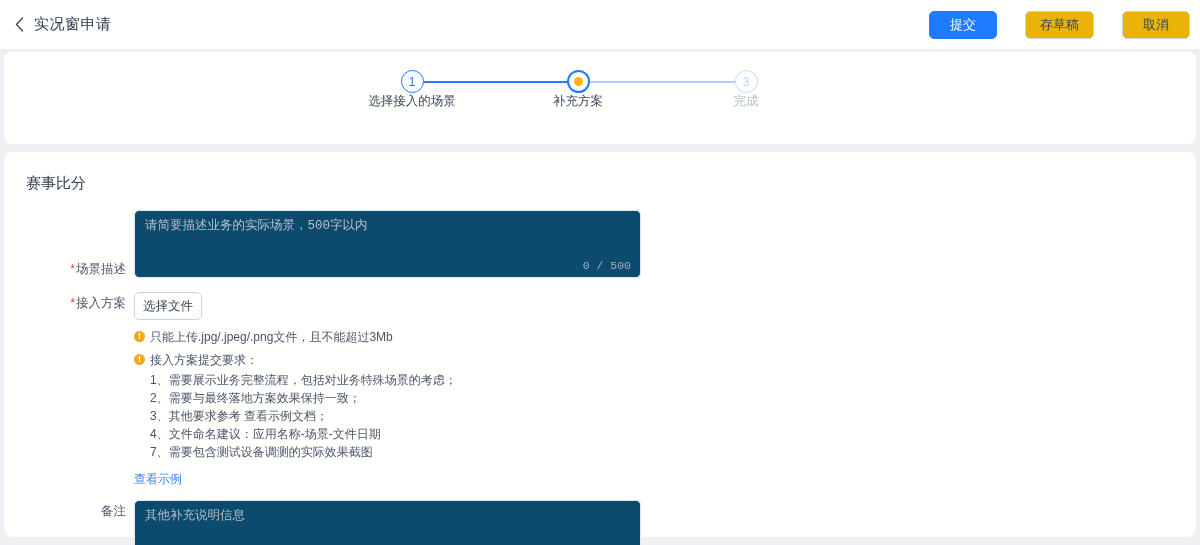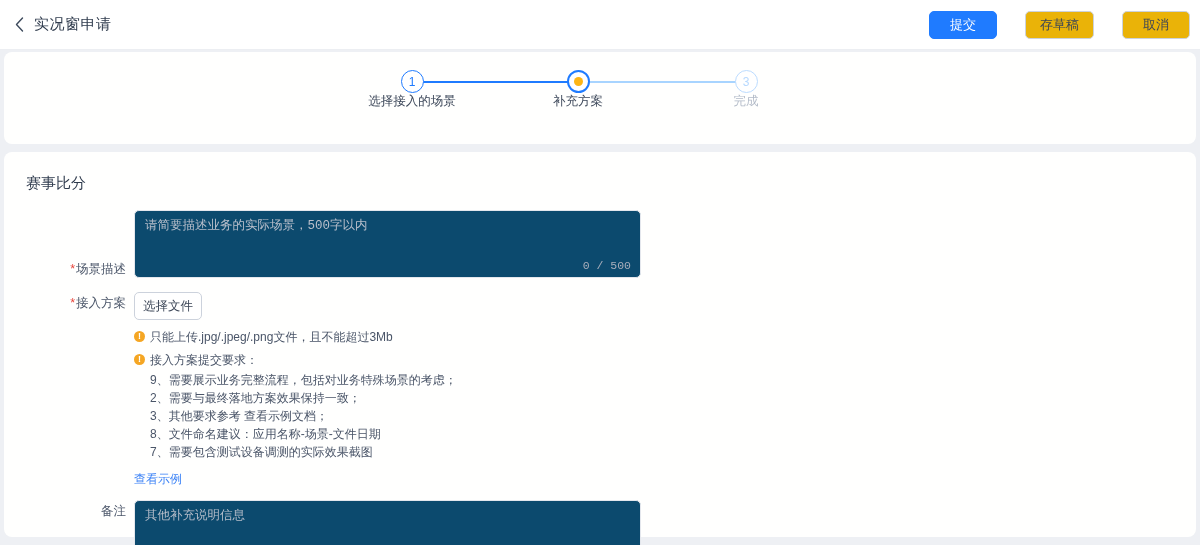--- a/index.html
+++ b/index.html
@@ -201,24 +201,24 @@
           <div class="hint-block">
             <div class="hint-line">
               <span class="info-icon">!</span>
               <span>只能上传.jpg/.jpeg/.png文件，且不能超过3Mb</span>
             </div>
             <div class="hint-line" style="margin-top:5px;">
               <span class="info-icon">!</span>
               <span>接入方案提交要求：</span>
             </div>
             <div class="hint-list">
-              <div class="hint-item">9、需要展示业务完整流程，包括对业务特殊场景的考虑；</div>
+              <div class="hint-item">1、需要展示业务完整流程，包括对业务特殊场景的考虑；</div>
               <div class="hint-item">2、需要与最终落地方案效果保持一致；</div>
               <div class="hint-item">3、其他要求参考 查看示例文档；</div>
-              <div class="hint-item">8、文件命名建议：应用名称-场景-文件日期</div>
+              <div class="hint-item">4、文件命名建议：应用名称-场景-文件日期</div>
               <div class="hint-item">7、需要包含测试设备调测的实际效果截图</div>
             </div>
             <div class="sample-link">查看示例</div>
           </div>
         </div>
       </div>
 
       <div class="form-row" style="margin-top:8px;">
         <div class="row-label">备注</div>
         <div class="row-field">

